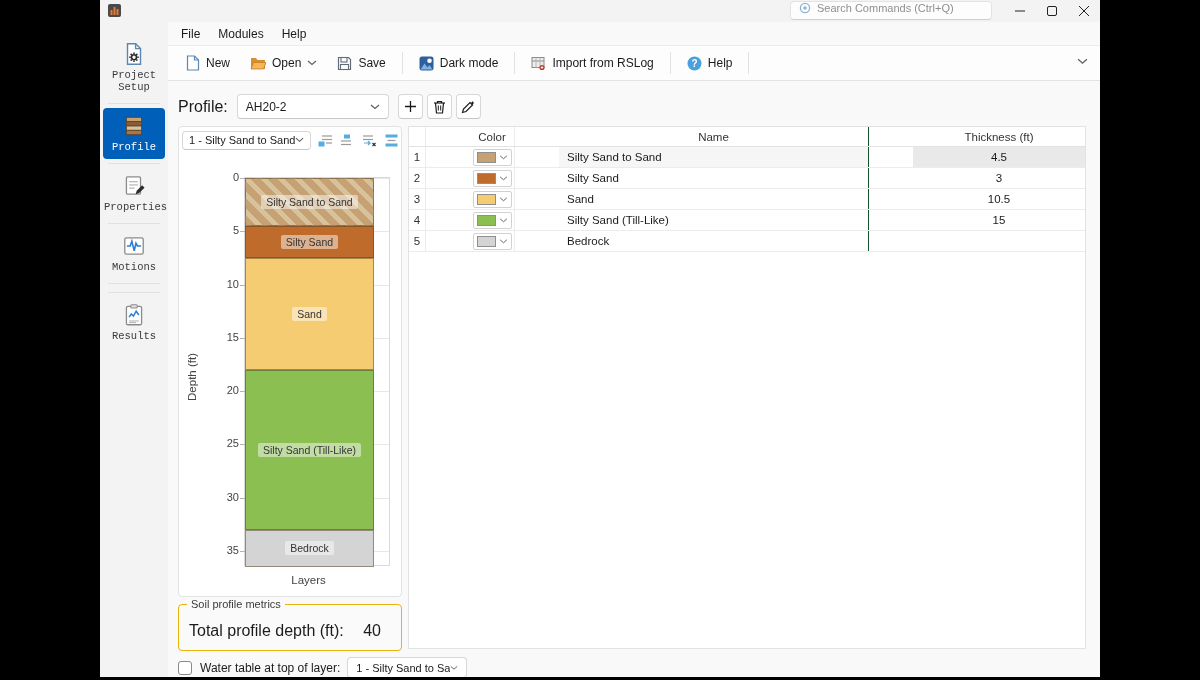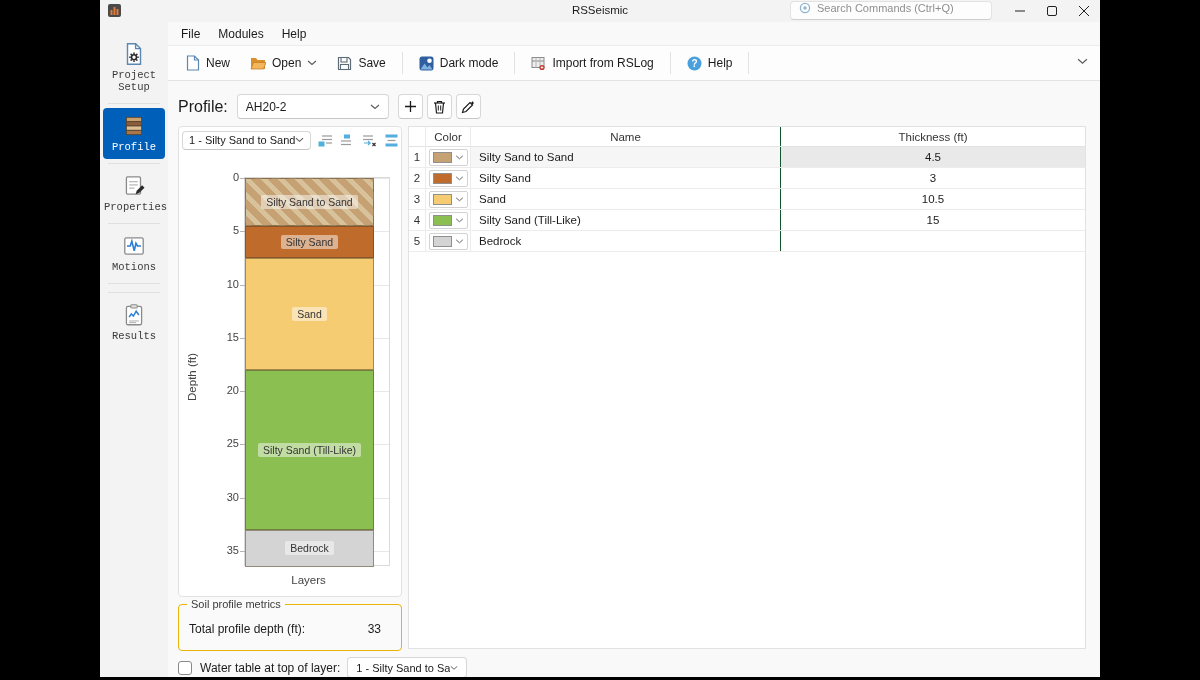--- a/index.html
+++ b/index.html
@@ -80,32 +80,32 @@
   .ylabel{position:absolute; left:-62px; top:244px; width:150px; text-align:center;
           transform:rotate(-90deg); font-size:11.5px; color:#444;}
   .xlabel{position:absolute; left:65px; top:447px; width:129px; text-align:center;
           font-size:11.5px; color:#444;}
 
   .metrics{position:absolute; left:10px; top:522px; width:224px; height:47px;
            background:#fafafa; border:1px solid #eab308; border-radius:4px;}
   .metrics-legend{position:absolute; top:-7px; left:8px; background:#fafafa; padding:0 4px;
                   font-size:11px; color:#3b3b3b;}
   .metrics-row{display:flex; justify-content:space-between; align-items:center;
-               padding:17px 20px 0 10px; font-size:12px;}
+               padding:17px 20px 0 10px; font-size:16px;}
 
   .watertable{position:absolute; left:10px; top:575px; display:flex; align-items:center;}
   .cb{width:14px; height:14px; background:#fff; border:1px solid #898989; border-radius:3px;
       margin-right:8px;}
   .wt-label{font-size:12px; margin-right:7px;}
   .wt-combo{width:120px; height:21px; font-size:11px;}
 
   
   .table-card{position:absolute; left:240px; top:44px; width:678px; height:523px;
               background:#fff; border:1px solid #e2e2e2;}
-  .trow{display:flex; height:21px; border-bottom:1px solid #ececec; font-size:11.5px;}
+  .trow{display:flex; height:21px; border-bottom:1px solid #ececec; font-size:11.5px;gap:44px;}
   .thead{height:20px; border-bottom:1px solid #e3e3e3; color:#333;}
   .c-num{width:17px; display:flex; align-items:center; justify-content:center;
          border-right:1px solid #ececec; color:#333;}
   .c-color{width:45px; border-right:1px solid #ececec; display:flex; align-items:center;
            justify-content:center; padding:0 2px;}
   .c-name{width:310px; border-right:1px solid #14532d; display:flex; align-items:center;
           padding-left:8px;}
   .c-th{flex:1; display:flex; align-items:center; justify-content:center;}
   .sel-name{background:#f6f6f6;}
   .sel-th{background:#e9e9e9;}
@@ -120,21 +120,20 @@
 <div class="stage">
   <div class="window">
 
     <div class="titlebar">
       <svg class="app-icon" width="13" height="13">
         <rect width="13" height="13" rx="2" fill="#4a4a4a"></rect>
         <rect x="2.5" y="6" width="2" height="5" fill="#e07b39"></rect>
         <rect x="5.5" y="3" width="2" height="8" fill="#e07b39"></rect>
         <rect x="8.5" y="5" width="2" height="6" fill="#e07b39"></rect>
       </svg>
-      <div class="win-title">RSSeismic</div>
       <div class="searchbox">
         <svg width="12" height="12" viewBox="0 0 12 12">
           <circle cx="6" cy="6" r="4.6" fill="none" stroke="#8fb4cf" stroke-width="1.3"></circle>
           <circle cx="6" cy="6" r="1.7" fill="#8fb4cf"></circle>
         </svg>
         <span>Search Commands (Ctrl+Q)</span>
       </div>
       <div class="win-controls">
         <button class="win-btn">
           <svg width="10" height="10">
@@ -418,21 +417,21 @@
                 <span class="chip">Bedrock</span>
               </div>
             </div>
           <div class="xlabel">Layers</div>
         </div>
 
         <div class="metrics">
           <div class="metrics-legend">Soil profile metrics</div>
           <div class="metrics-row">
             <span>Total profile depth (ft):</span>
-            <span>33</span>
+            <span>40</span>
           </div>
         </div>
 
         <div class="watertable">
           <span class="cb"></span>
           <span class="wt-label">Water table at top of layer:</span>
           <div class="combo wt-combo">
             <span class="val">1 - Silty Sand to Sand</span>
             <svg width="9" height="6" viewBox="0 0 10 6">
                 <path d="M1 1l4 3.5L9 1" fill="none" stroke="#5f5f5f" stroke-width="1.2"></path>

